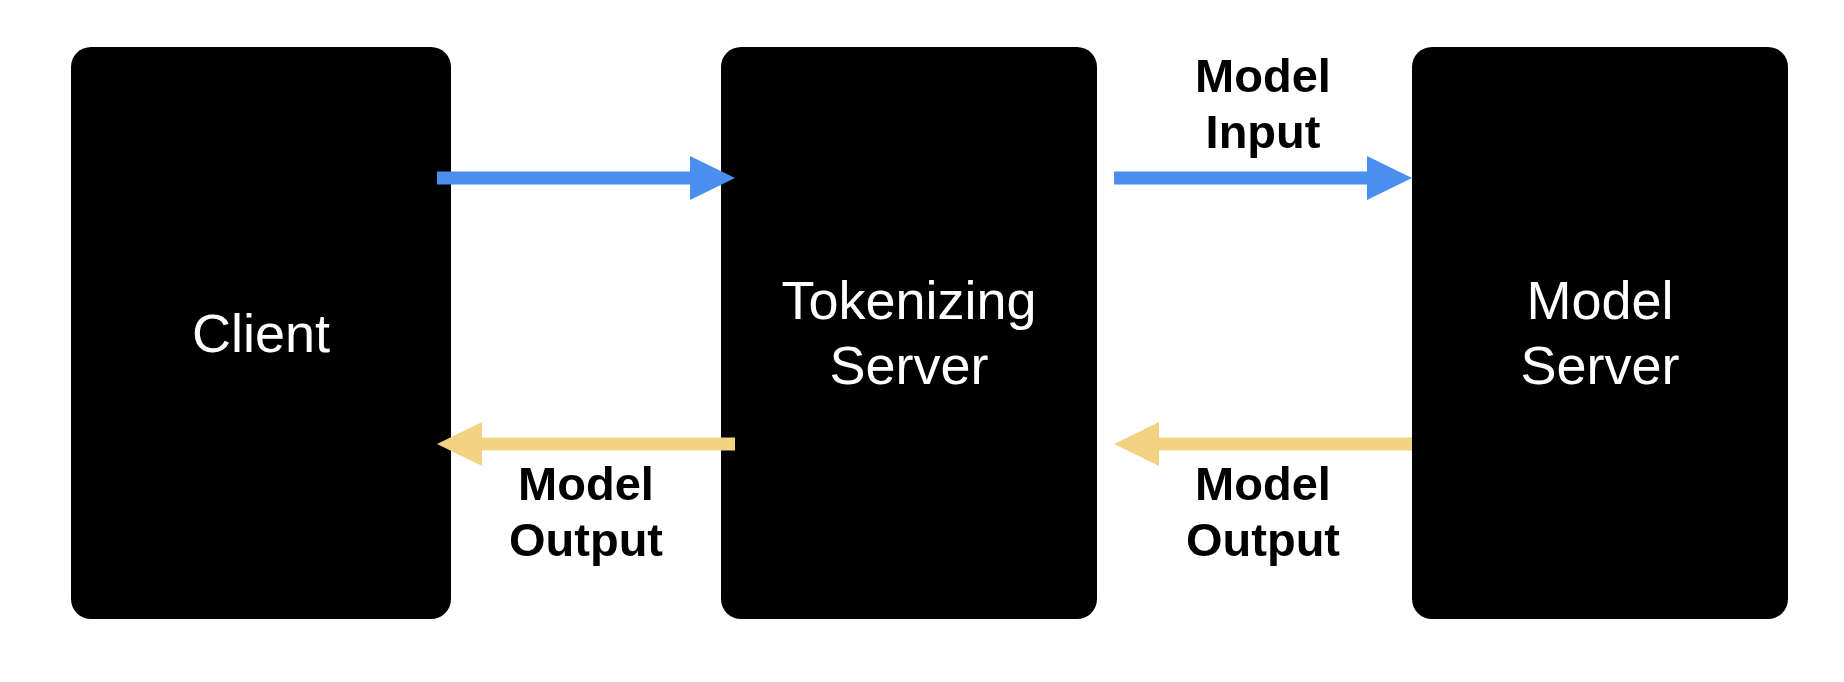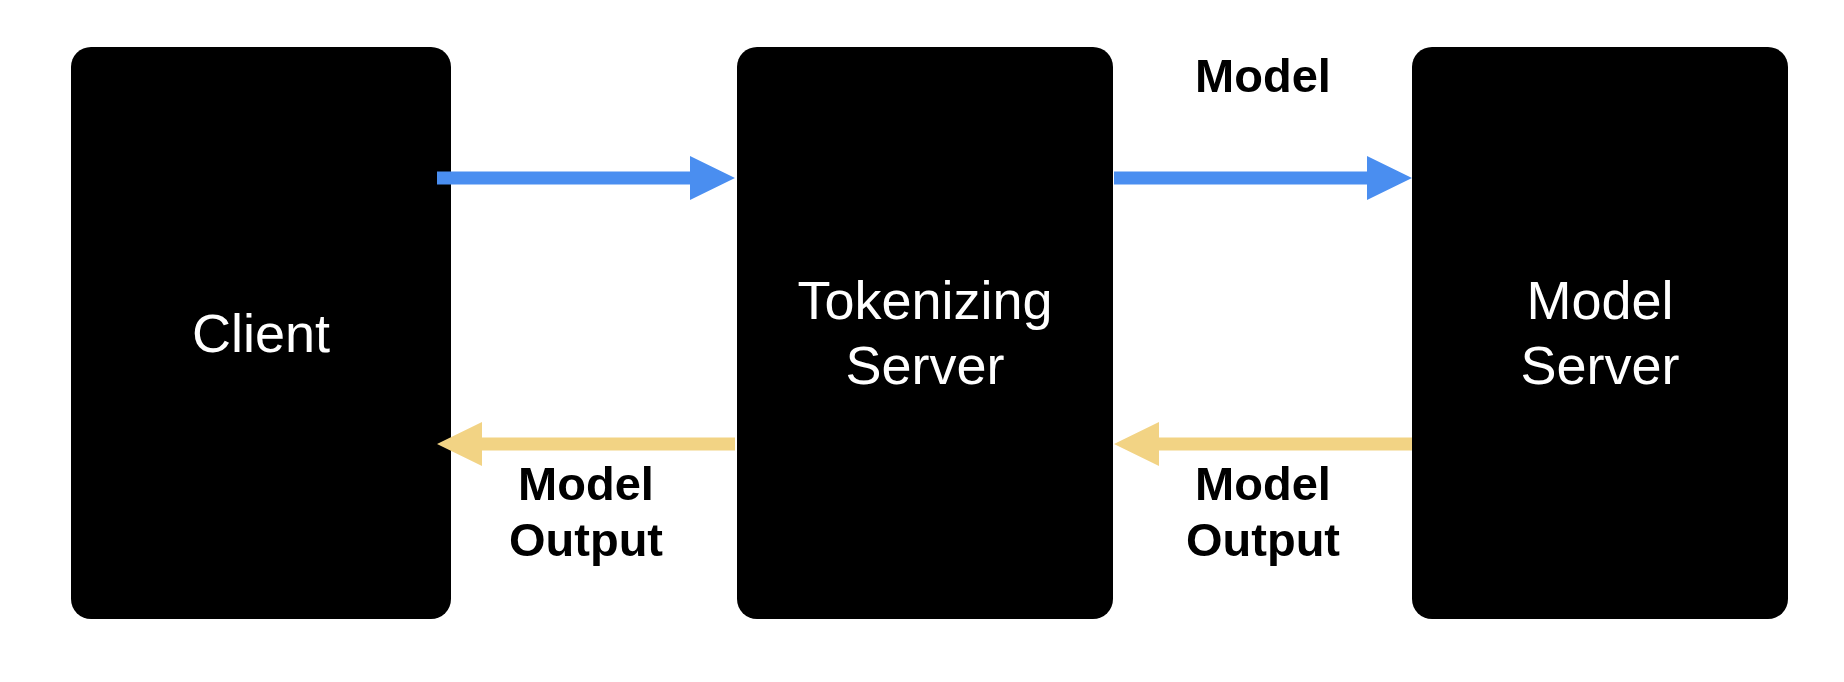--- a/index.html
+++ b/index.html
@@ -27,21 +27,21 @@
     text-align: center;
   }
   .node-label {
     color: #ffffff;
     font-size: 54px;
     font-weight: 400;
     line-height: 65px;
     white-space: nowrap;
   }
   #node-client { left: 71px;   width: 380px; }
-  #node-tokenizing-server { left: 737px;  width: 376px; }
+  #node-tokenizing-server { left: 721px;  width: 376px; }
   #node-model-server { left: 1412px; width: 376px; }
 
   .edge-label {
     position: absolute;
     width: 298px;
     text-align: center;
     color: #000000;
     font-size: 47px;
     font-weight: 700;
     line-height: 56px;
@@ -77,20 +77,21 @@
   </div>
 
   <div class="node" id="node-model-server" style="background: rgb(0, 0, 0);">
     <div class="node-label">Model</div>
     <div class="node-label">Server</div>
   </div>
 
 
   <div class="edge-label" id="label-model-input">
     <div>Model</div>
+    <div>Input</div>
   </div>
 
   <div class="edge-label" id="label-model-output-left">
     <div>Model</div>
     <div>Output</div>
   </div>
 
   <div class="edge-label" id="label-model-output-right">
     <div>Model</div>
     <div>Output</div>

